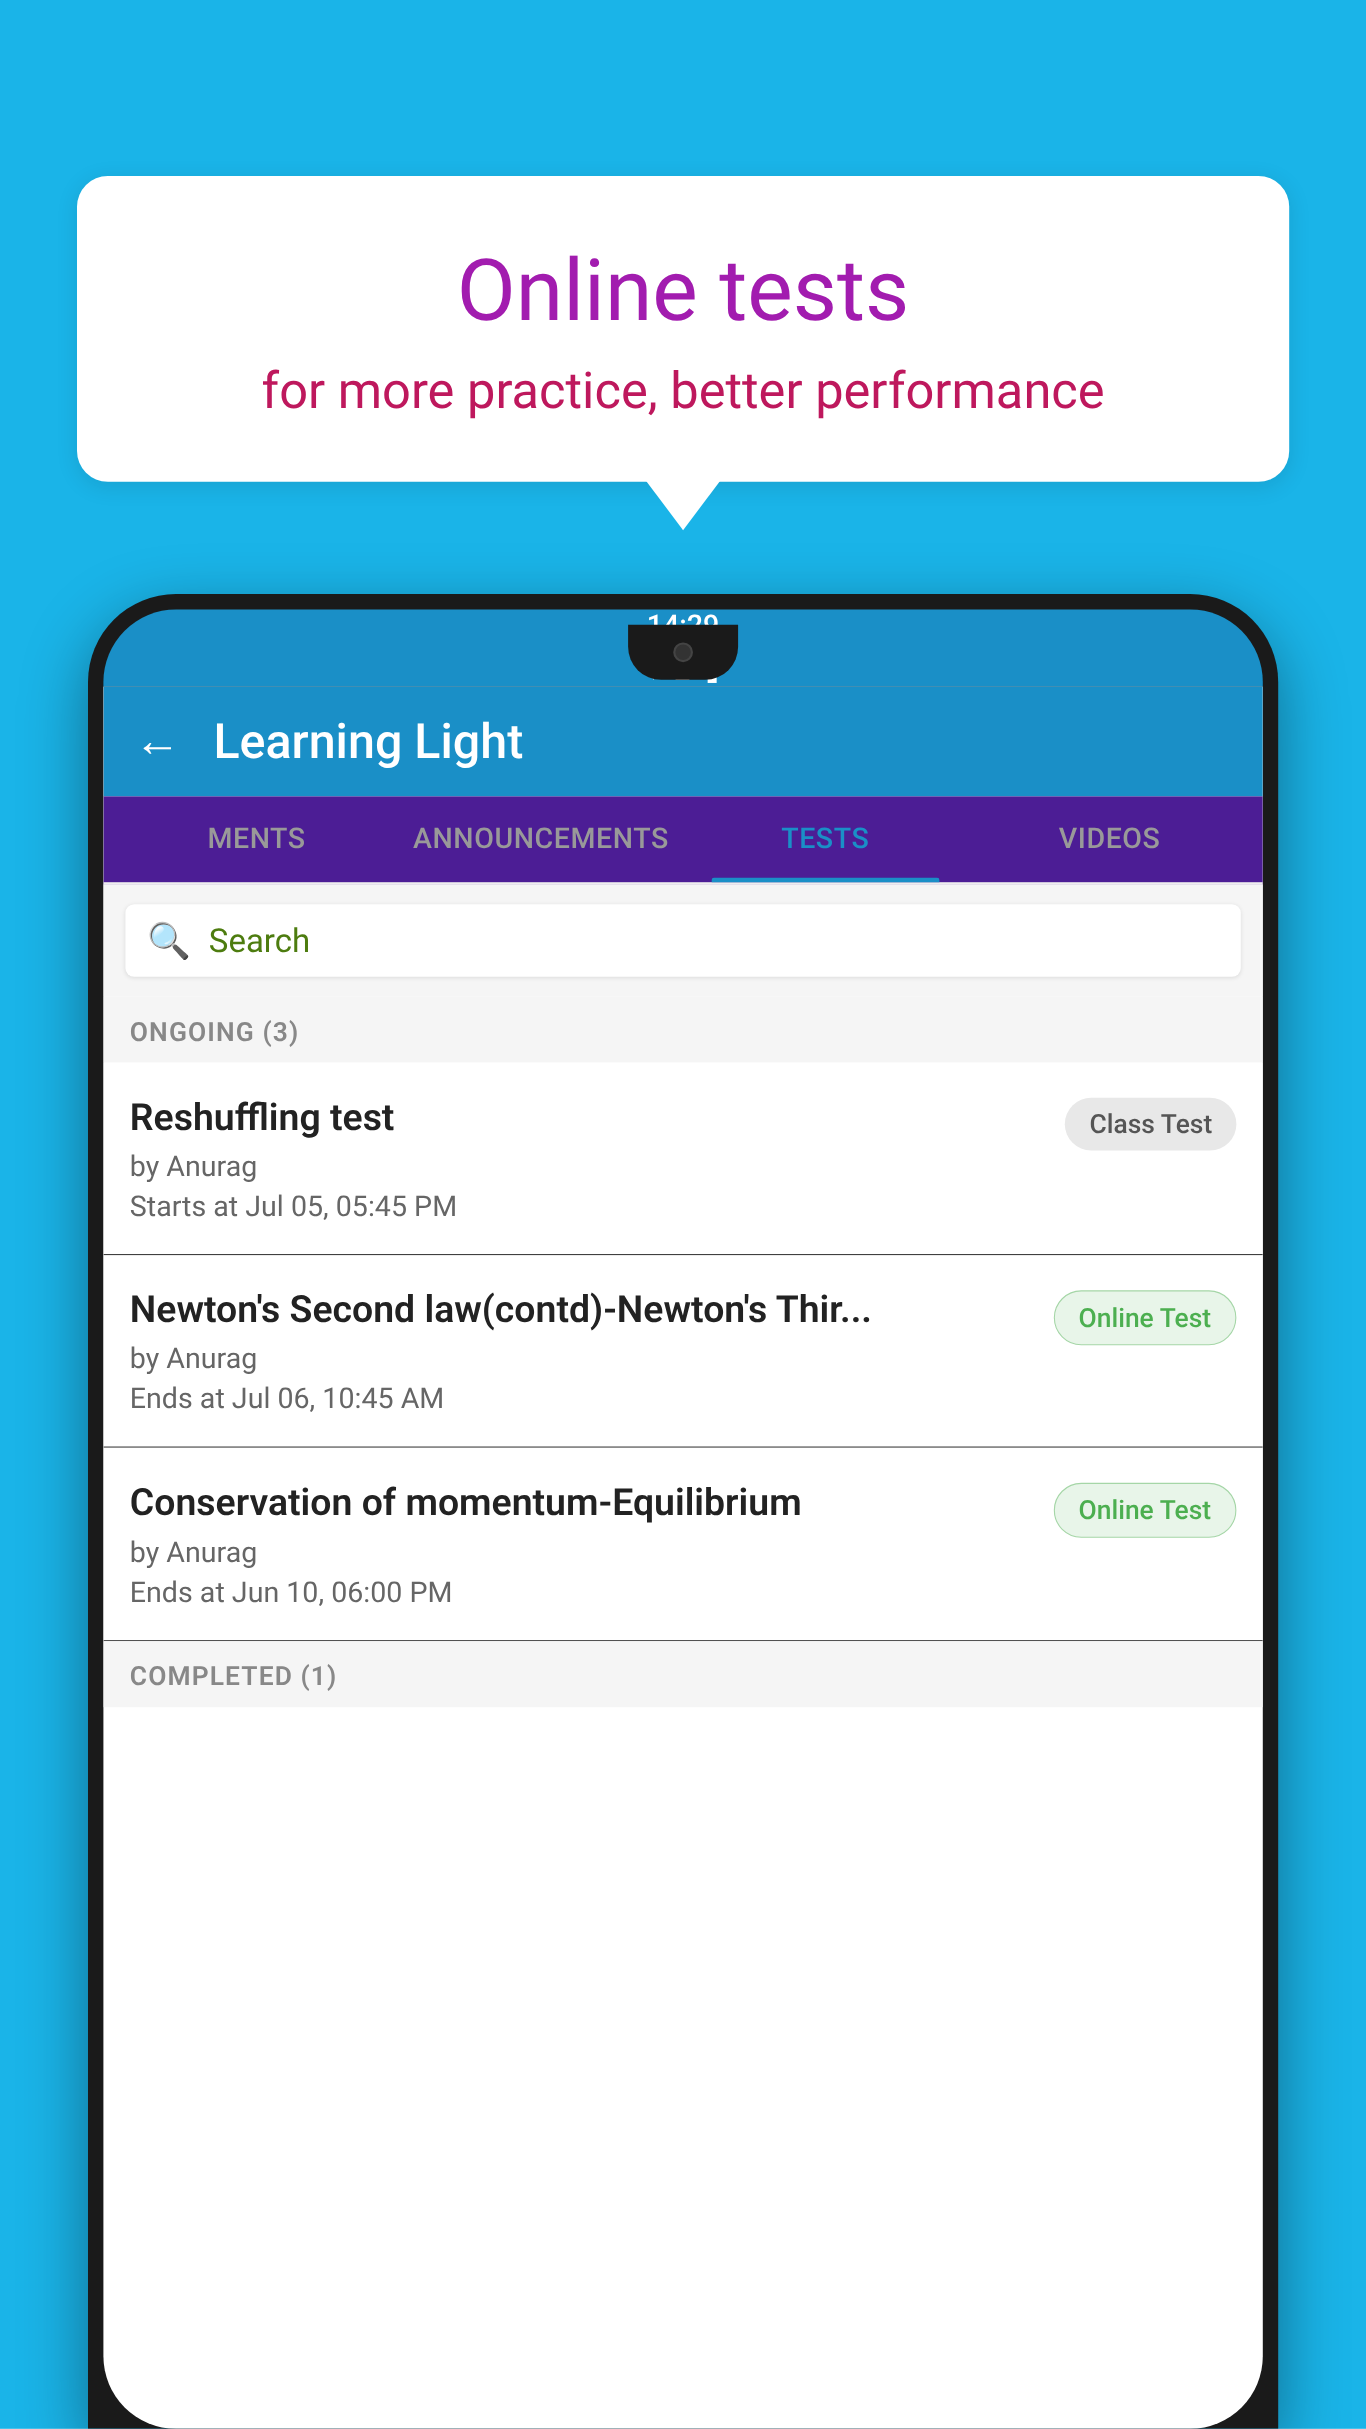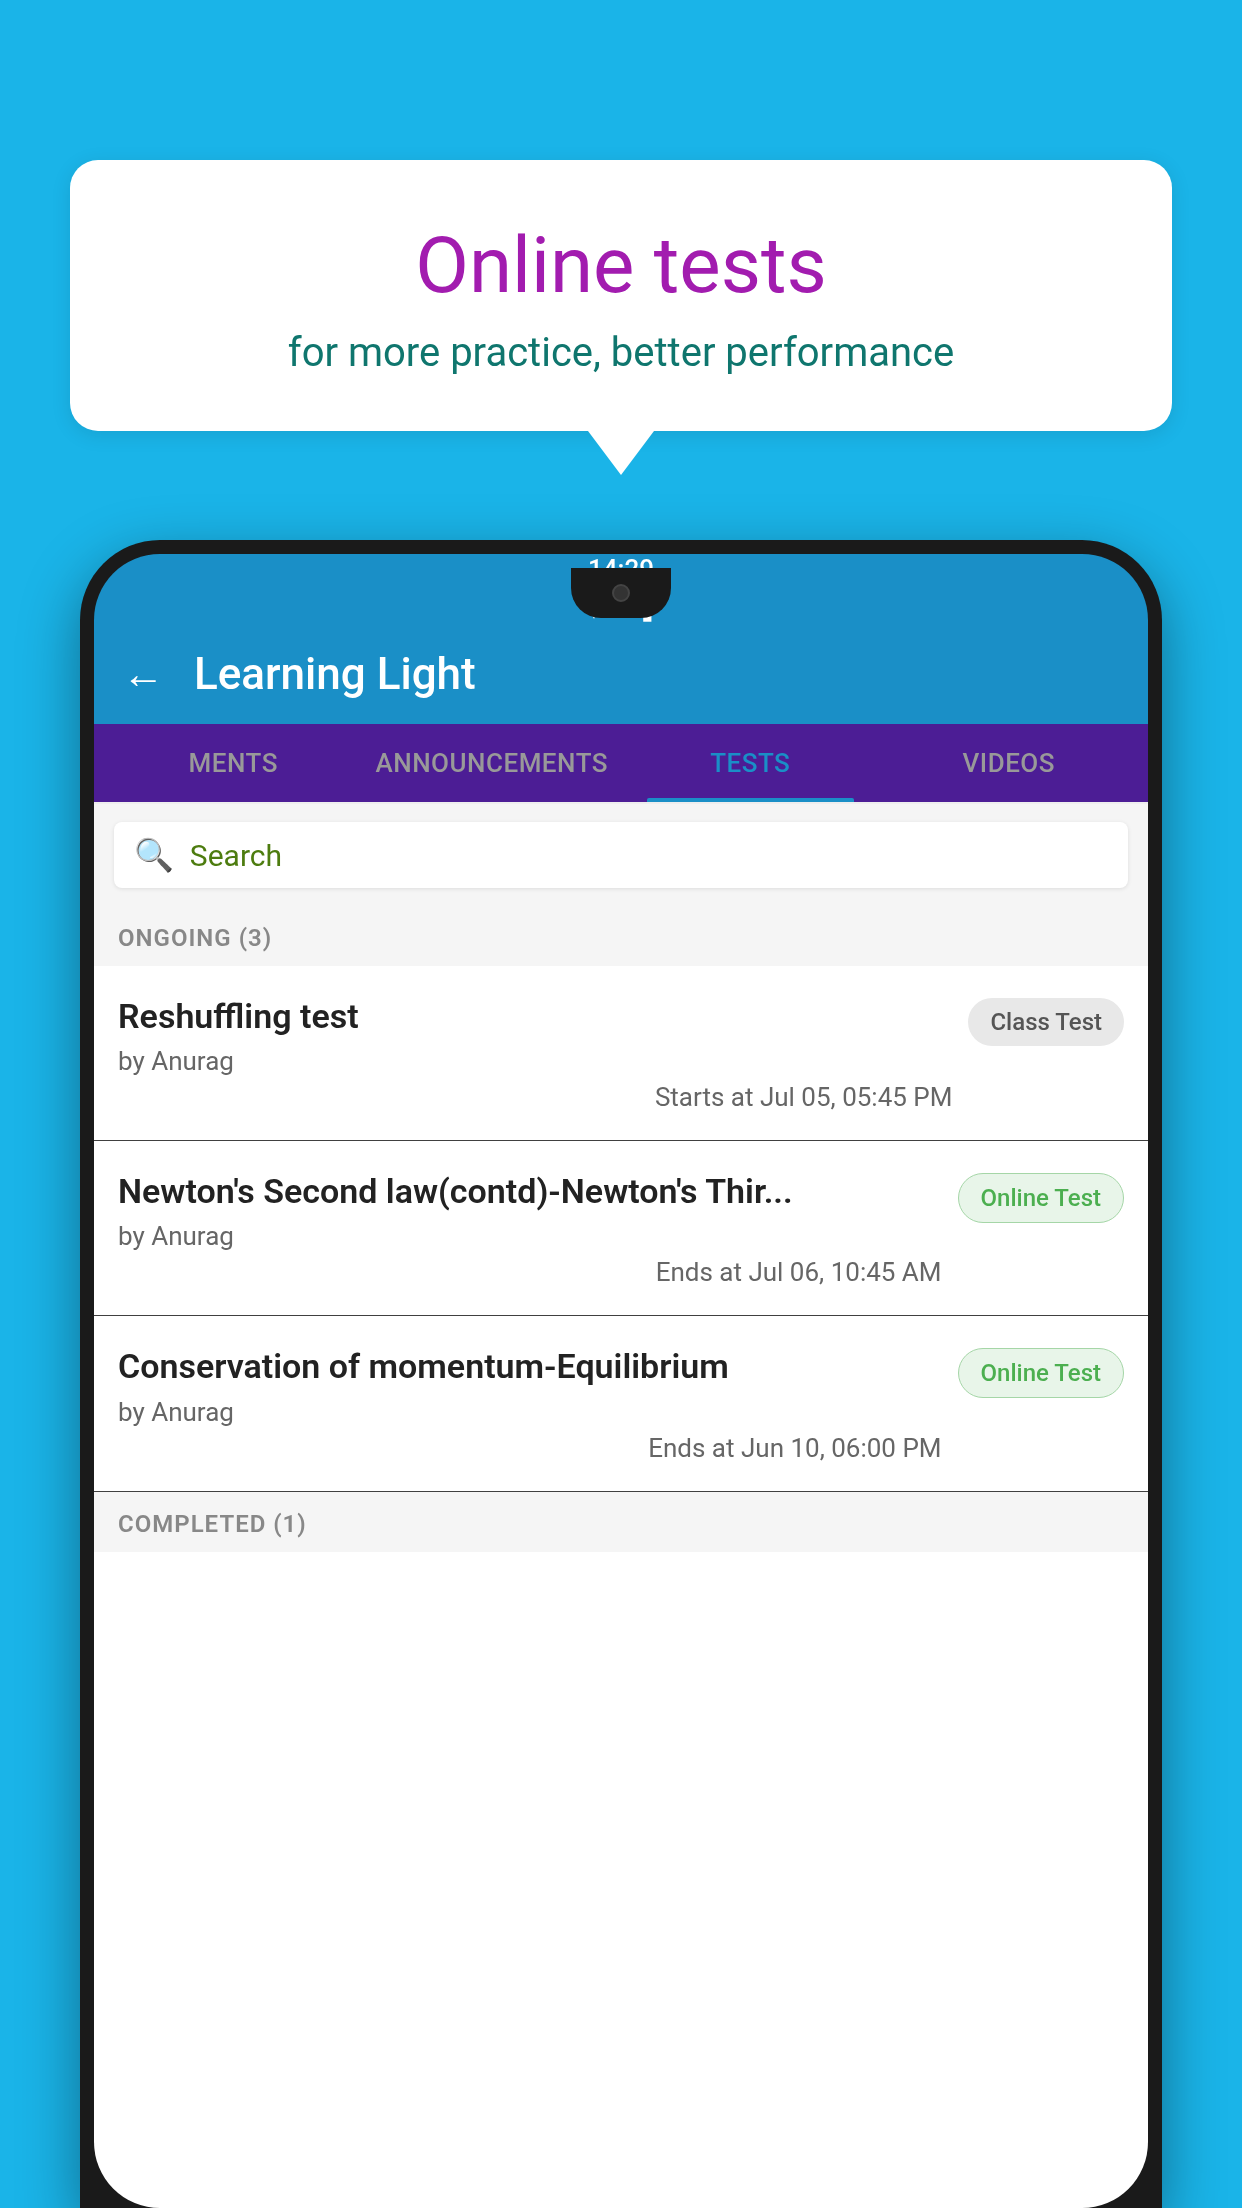--- a/index.html
+++ b/index.html
@@ -37,22 +37,22 @@
       border-right: 36px solid transparent;
       border-top: 48px solid white;
     }
     .bubble-title {
       font-size: 78px;
       color: #a21caf;
       font-weight: 400;
       margin-bottom: 18px;
     }
     .bubble-subtitle {
-      font-size: 40px;
-      color: #0f766e;
+      font-size: 46px;
+      color: #be185d;
       font-weight: 400;
     }
 
     
     .phone-frame {
       position: absolute;
       top: 540px;
       left: 80px;
       right: 80px;
       bottom: 0px;
@@ -258,21 +258,20 @@
 
     .test-author {
       font-size: 26px;
       color: #666;
       margin-bottom: 6px;
     }
 
     .test-date {
       font-size: 26px;
       color: #666;
-      text-align: right;
     }
 
     .test-badge {
       border-radius: 30px;
       padding: 10px 22px;
       font-size: 24px;
       font-weight: 500;
       white-space: nowrap;
       margin-top: 4px;
     }

